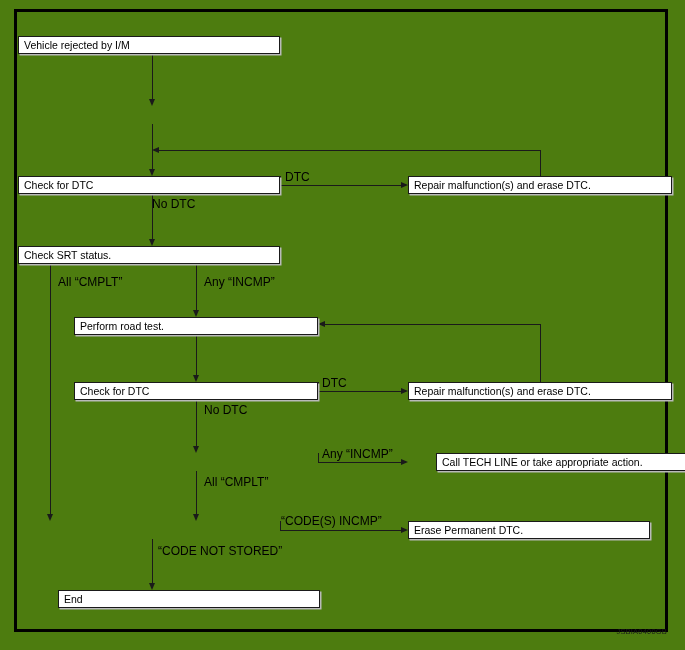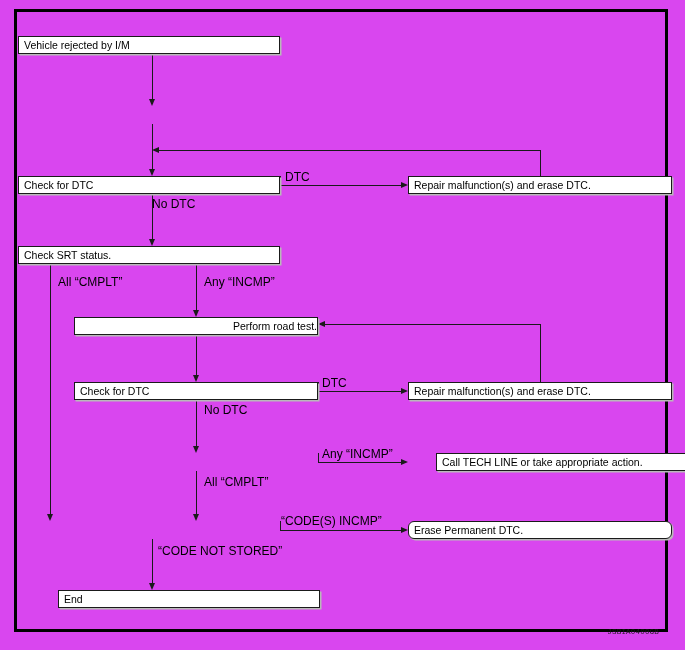--- a/index.html
+++ b/index.html
@@ -7,21 +7,21 @@
     padding: 0;
     background: #ffffff;
   }
   body {
     font-family: "Liberation Sans", sans-serif;
   }
   #page {
     position: relative;
     width: 685px;
     height: 650px;
-    background: #d946ef;
+    background: #4d7c0f;
     overflow: hidden;
   }
   
   #frame {
     position: absolute;
     left: 14px;
     top: 9px;
     width: 654px;
     height: 623px;
     border: 3px solid #000000;
@@ -85,26 +85,26 @@
   .edge-label {
     position: absolute;
     font-size: 12px;
     color: #000000;
     line-height: 1;
     white-space: nowrap;
   }
   
   #figure-ref {
     position: absolute;
-    right: 26px;
+    right: 18px;
     bottom: 14px;
     font-size: 7.5px;
     letter-spacing: 0.2px;
     color: #1a1a1a;
-    font-family: Liberation Mono, monospace;
+    font-family: Liberation Sans, sans-serif;
     white-space: nowrap;
   }
 </style>
 </head>
 <body>
 
 <div id="page">
 
   <div id="frame"></div>
 
@@ -164,33 +164,33 @@
   </div>
   <div class="node" id="node-2" style="left: 18px; top: 176px; width: 262px; height: 18px;">
     <span class="node-label">Check for DTC</span>
   </div>
   <div class="node" id="node-3" style="left: 408px; top: 176px; width: 264px; height: 18px;">
     <span class="node-label">Repair malfunction(s) and erase DTC.</span>
   </div>
   <div class="node" id="node-4" style="left: 18px; top: 246px; width: 262px; height: 18px;">
     <span class="node-label">Check SRT status.</span>
   </div>
-  <div class="node" id="node-5" style="left: 74px; top: 317px; width: 244px; height: 18px; justify-content: flex-end;">
+  <div class="node" id="node-5" style="left: 74px; top: 317px; width: 244px; height: 18px;">
     <span class="node-label">Perform road test.</span>
   </div>
   <div class="node" id="node-6" style="left: 74px; top: 382px; width: 244px; height: 18px;">
     <span class="node-label">Check for DTC</span>
   </div>
   <div class="node" id="node-7" style="left: 408px; top: 382px; width: 264px; height: 18px;">
     <span class="node-label">Repair malfunction(s) and erase DTC.</span>
   </div>
   <div class="node" id="node-9" style="left: 408px; top: 453px; width: 264px; height: 18px; margin-left: 28px;">
     <span class="node-label">Call TECH LINE or take appropriate action.</span>
   </div>
-  <div class="node" id="node-11" style="left: 408px; top: 521px; width: 264px; height: 18px; border-radius: 6px;">
+  <div class="node" id="node-11" style="left: 408px; top: 521px; width: 242px; height: 18px;">
     <span class="node-label">Erase Permanent DTC.</span>
   </div>
   <div class="node" id="node-12" style="left: 18px; top: 590px; width: 262px; height: 18px; margin-left: 40px;">
     <span class="node-label">End</span>
   </div>
 
   <div class="edge-label" id="elab-0" style="left: 285px; top: 171px;">DTC</div>
   <div class="edge-label" id="elab-1" style="left: 152px; top: 198px;">No DTC</div>
   <div class="edge-label" id="elab-2" style="left: 58px; top: 276px;">All “CMPLT”</div>
   <div class="edge-label" id="elab-3" style="left: 204px; top: 276px;">Any “INCMP”</div>

